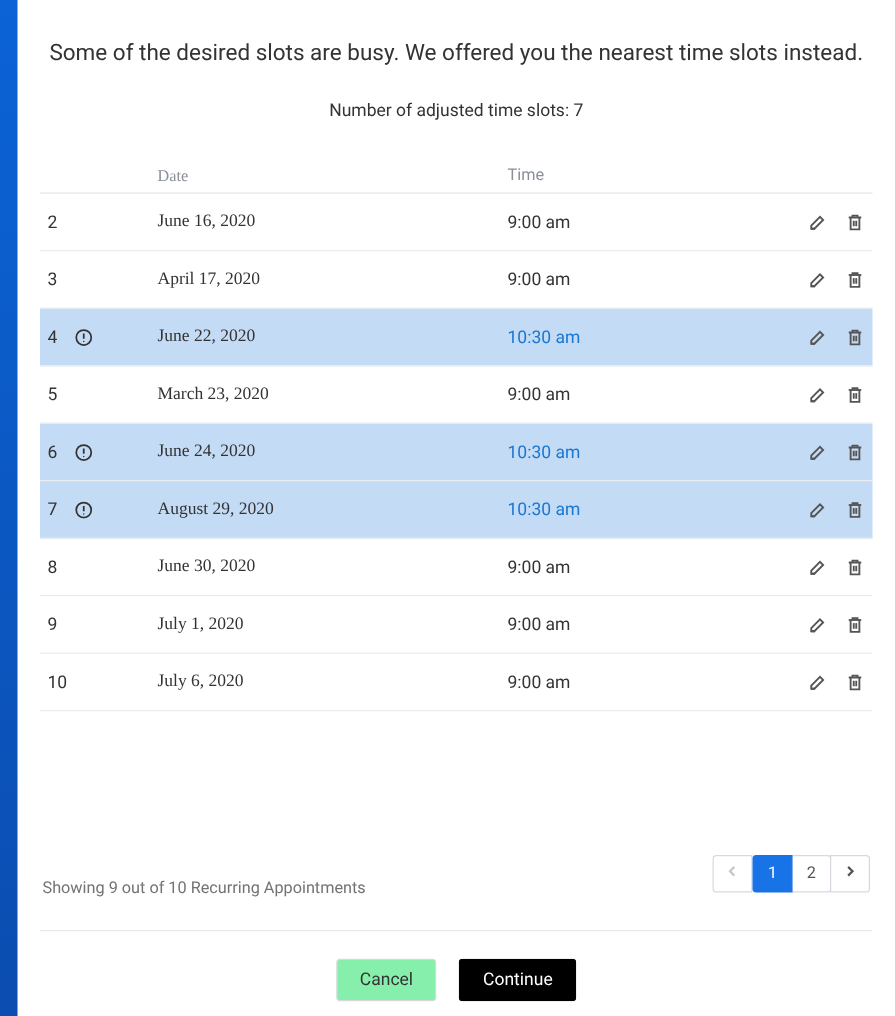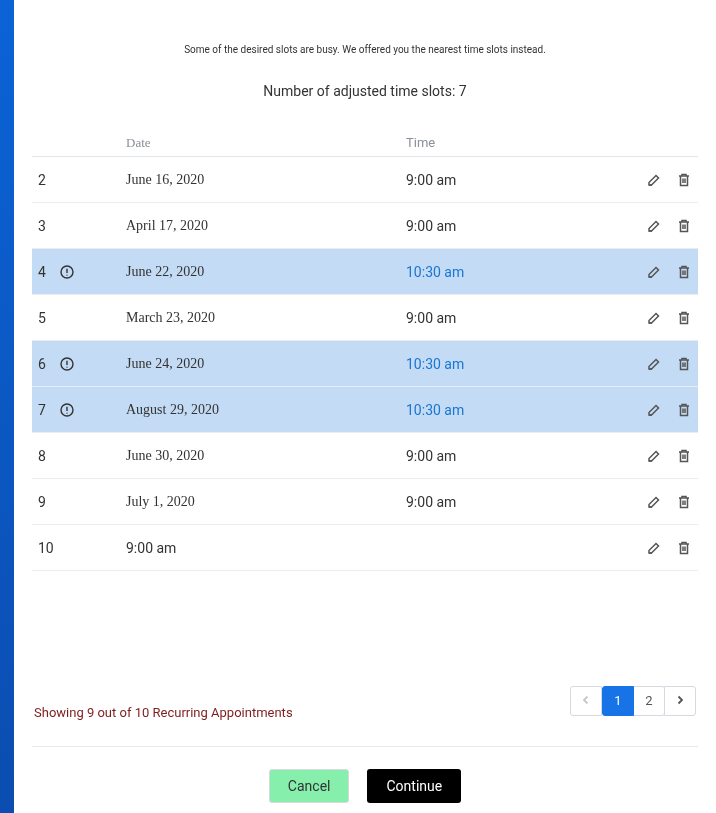--- a/index.html
+++ b/index.html
@@ -21,22 +21,22 @@
     height: 100%;
     background: linear-gradient(180deg, #0b63d6 0%, #0b4db0 100%);
   }
   .content {
     margin-left: 14px;
     padding: 0 18px 0 18px;
   }
   .msg1 {
     text-align: center;
     color: #333;
-    font-size: 10px;
-    padding-top: 44px;
+    font-size: 18px;
+    padding-top: 32px;
   }
   .msg2 {
     text-align: center;
     color: #333;
     font-size: 14px;
     margin-top: 28px;
   }
 
   .table {
     width: 100%;
@@ -93,21 +93,21 @@
   .warn-icon svg { stroke:#333; fill:none; stroke-width:1.4; }
 
   
   .footer {
     display:flex;
     align-items:center;
     justify-content:space-between;
     margin-top: 110px;
     padding: 0 2px;
   }
-  .footer-left { color:#7f1d1d; font-size:13px;margin-top:24px; }
+  .footer-left { color:#737373; font-size:13px;margin-top:24px; }
   .pager { display:flex; }
   .pager-btn {
     width:32px; height:30px;
     border:1px solid #d6dae0;
     display:flex; align-items:center; justify-content:center;
     font-size:13px;
     color:#555;
     background:#fff;
     cursor:pointer;
     margin-left:-1px;
@@ -363,20 +363,21 @@
                 <path d="M4.5 4 L4.5 13.5 L11.5 13.5 L11.5 4"></path>
                 <path d="M7 6.5 L7 11"></path>
                 <path d="M9 6.5 L9 11"></path>
               </svg>
             </span>
           </div>
         </div>
         <div class="row">
           <div class="col-idx">10</div>
           <div class="col-warn"></div>
+          <div class="col-date">July 6, 2020</div>
           <div class="col-time">9:00 am</div>
           <div class="col-actions">
             <span class="icon-btn">
               <svg width="16" height="16" viewBox="0 0 16 16">
                 <path d="M3 13 L3 10.5 L10 3.5 L12.5 6 L5.5 13 Z"></path>
                 <path d="M3 13 L6 13"></path>
               </svg>
             </span>
             <span class="icon-btn">
               <svg width="16" height="16" viewBox="0 0 16 16">

